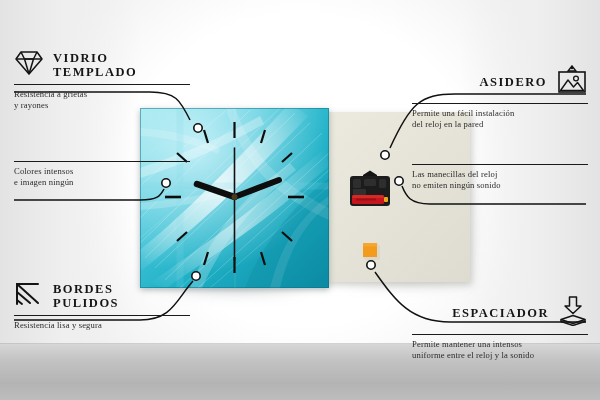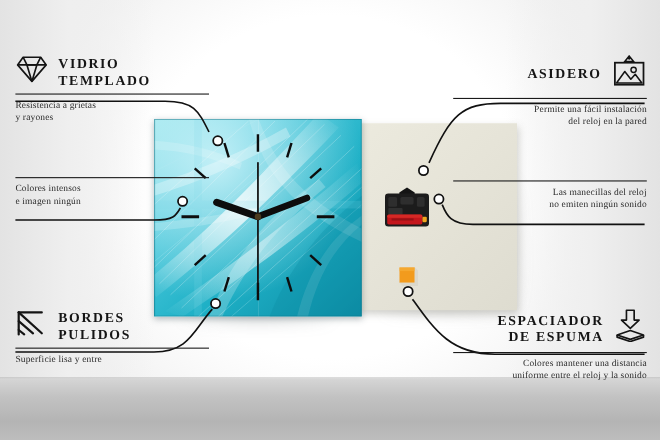--- a/index.html
+++ b/index.html
@@ -20,35 +20,35 @@
   .bg-vig-r{position:absolute;right:0;top:0;width:140px;height:352px;
     background:linear-gradient(to left,#e3e3e3 0%,#efefef 45%,rgba(255,255,255,0) 100%);}
   .bg-floor{position:absolute;left:0;top:344px;width:600px;height:56px;
     background:linear-gradient(to bottom,#d6d6d6 0%,#c2c2c2 30%,#b4b4b4 70%,#bdbdbd 100%);}
   .floor-edge{position:absolute;left:0;top:343px;width:600px;height:3px;
     background:linear-gradient(to bottom,rgba(160,160,160,.55),rgba(190,190,190,0));}
 
   
   .feat{position:absolute;}
   .feat .head{display:flex;align-items:center;gap:9px;}
-  .feat.right .head{justify-content:flex-end;}
+  .feat.right .head{justify-content:flex-end;margin-top:15px;}
   .ttl{
     font-family:"Liberation Serif", serif;
     font-size:12.5px;line-height:14.5px;font-weight:700;
     letter-spacing:1.5px;color:#151515;text-transform:uppercase;
     white-space:nowrap;
   }
   .feat.right .ttl{text-align:right;}
   .rule{height:1.4px;background:#1a1a1a;margin:4px 0 4px 0;}
   .sub{
     font-family:"Liberation Serif", serif;
     font-size:8.6px;line-height:11px;color:#2b2b2b;letter-spacing:.15px;
     white-space:nowrap;
   }
-  .feat.right .sub{text-align:right;}
+  .feat.right .sub{text-align:left;}
   .icon{flex:0 0 auto;display:block;}
 
   
   #f-vidrio   {left:14px;  top:50px;  width:176px;}
   #f-impresion{left:14px;  top:157px; width:176px;}
   #f-bordes   {left:14px;  top:281px; width:176px;}
   
   #f-asidero  {right:12px; top:50px;  width:176px;}
   #f-mecanismo{right:12px; top:160px; width:176px;}
   #f-espaciador{right:12px;top:281px; width:176px;}
@@ -268,21 +268,21 @@
             <line x1="3" y1="3" x2="24" y2="22"></line>
             <line x1="3" y1="11" x2="16" y2="22"></line>
             <line x1="3" y1="19" x2="8" y2="23"></line>
             <line x1="3" y1="3" x2="3" y2="23"></line>
           </g>
         </svg>
       </span>
       <span class="ttl"><span>BORDES</span><br><span>PULIDOS</span></span>
     </div>
     <div class="rule"></div>
-    <div class="sub"><span>Superficie lisa y entre</span></div>
+    <div class="sub"><span>Resistencia lisa y segura</span></div>
   </div>
 
   <div class="feat right" id="f-asidero">
     <div class="head">
       <span class="ttl"><span>ASIDERO</span><br></span>
       <span class="icon">
         <svg width="32" height="30" viewBox="0 0 32 30">
           <path d="M16 1 L12 6 L20 6 Z" fill="none" stroke="#141414" stroke-width="1.4"></path>
           <circle cx="16" cy="3" r="1.3" fill="#141414"></circle>
           <rect x="3" y="7" width="26" height="20" fill="none" stroke="#141414" stroke-width="1.6"></rect>
@@ -295,28 +295,28 @@
     <div class="sub"><span>Permite una fácil instalación</span><br><span>del reloj en la pared</span></div>
   </div>
 
   <div class="feat right" id="f-mecanismo">
     <div class="rule"></div>
     <div class="sub"><span>Las manecillas del reloj</span><br><span>no emiten ningún sonido</span></div>
   </div>
 
   <div class="feat right" id="f-espaciador">
     <div class="head">
-      <span class="ttl"><span>ESPACIADOR</span><br><span>DE ESPUMA</span></span>
+      <span class="ttl"><span>ESPACIADOR</span><br></span>
       <span class="icon">
         <svg width="30" height="30" viewBox="0 0 30 30">
           <g fill="none" stroke="#141414" stroke-width="1.5" stroke-linejoin="round">
             <path d="M11.5 1 L18.5 1 L18.5 10 L23 10 L15 17.5 L7 10 L11.5 10 Z"></path>
             <path d="M15 19.5 L27 23.5 L15 27.5 L3 23.5 Z"></path>
             <path d="M3 23.5 L3 25.5 L15 29.5 L27 25.5 L27 23.5"></path>
           </g>
         </svg>
       </span>
     </div>
     <div class="rule"></div>
-    <div class="sub"><span>Colores mantener una distancia</span><br><span>uniforme entre el reloj y la sonido</span></div>
+    <div class="sub"><span>Permite mantener una intensos</span><br><span>uniforme entre el reloj y la sonido</span></div>
   </div>
 
 </div>
 
 </body></html>

